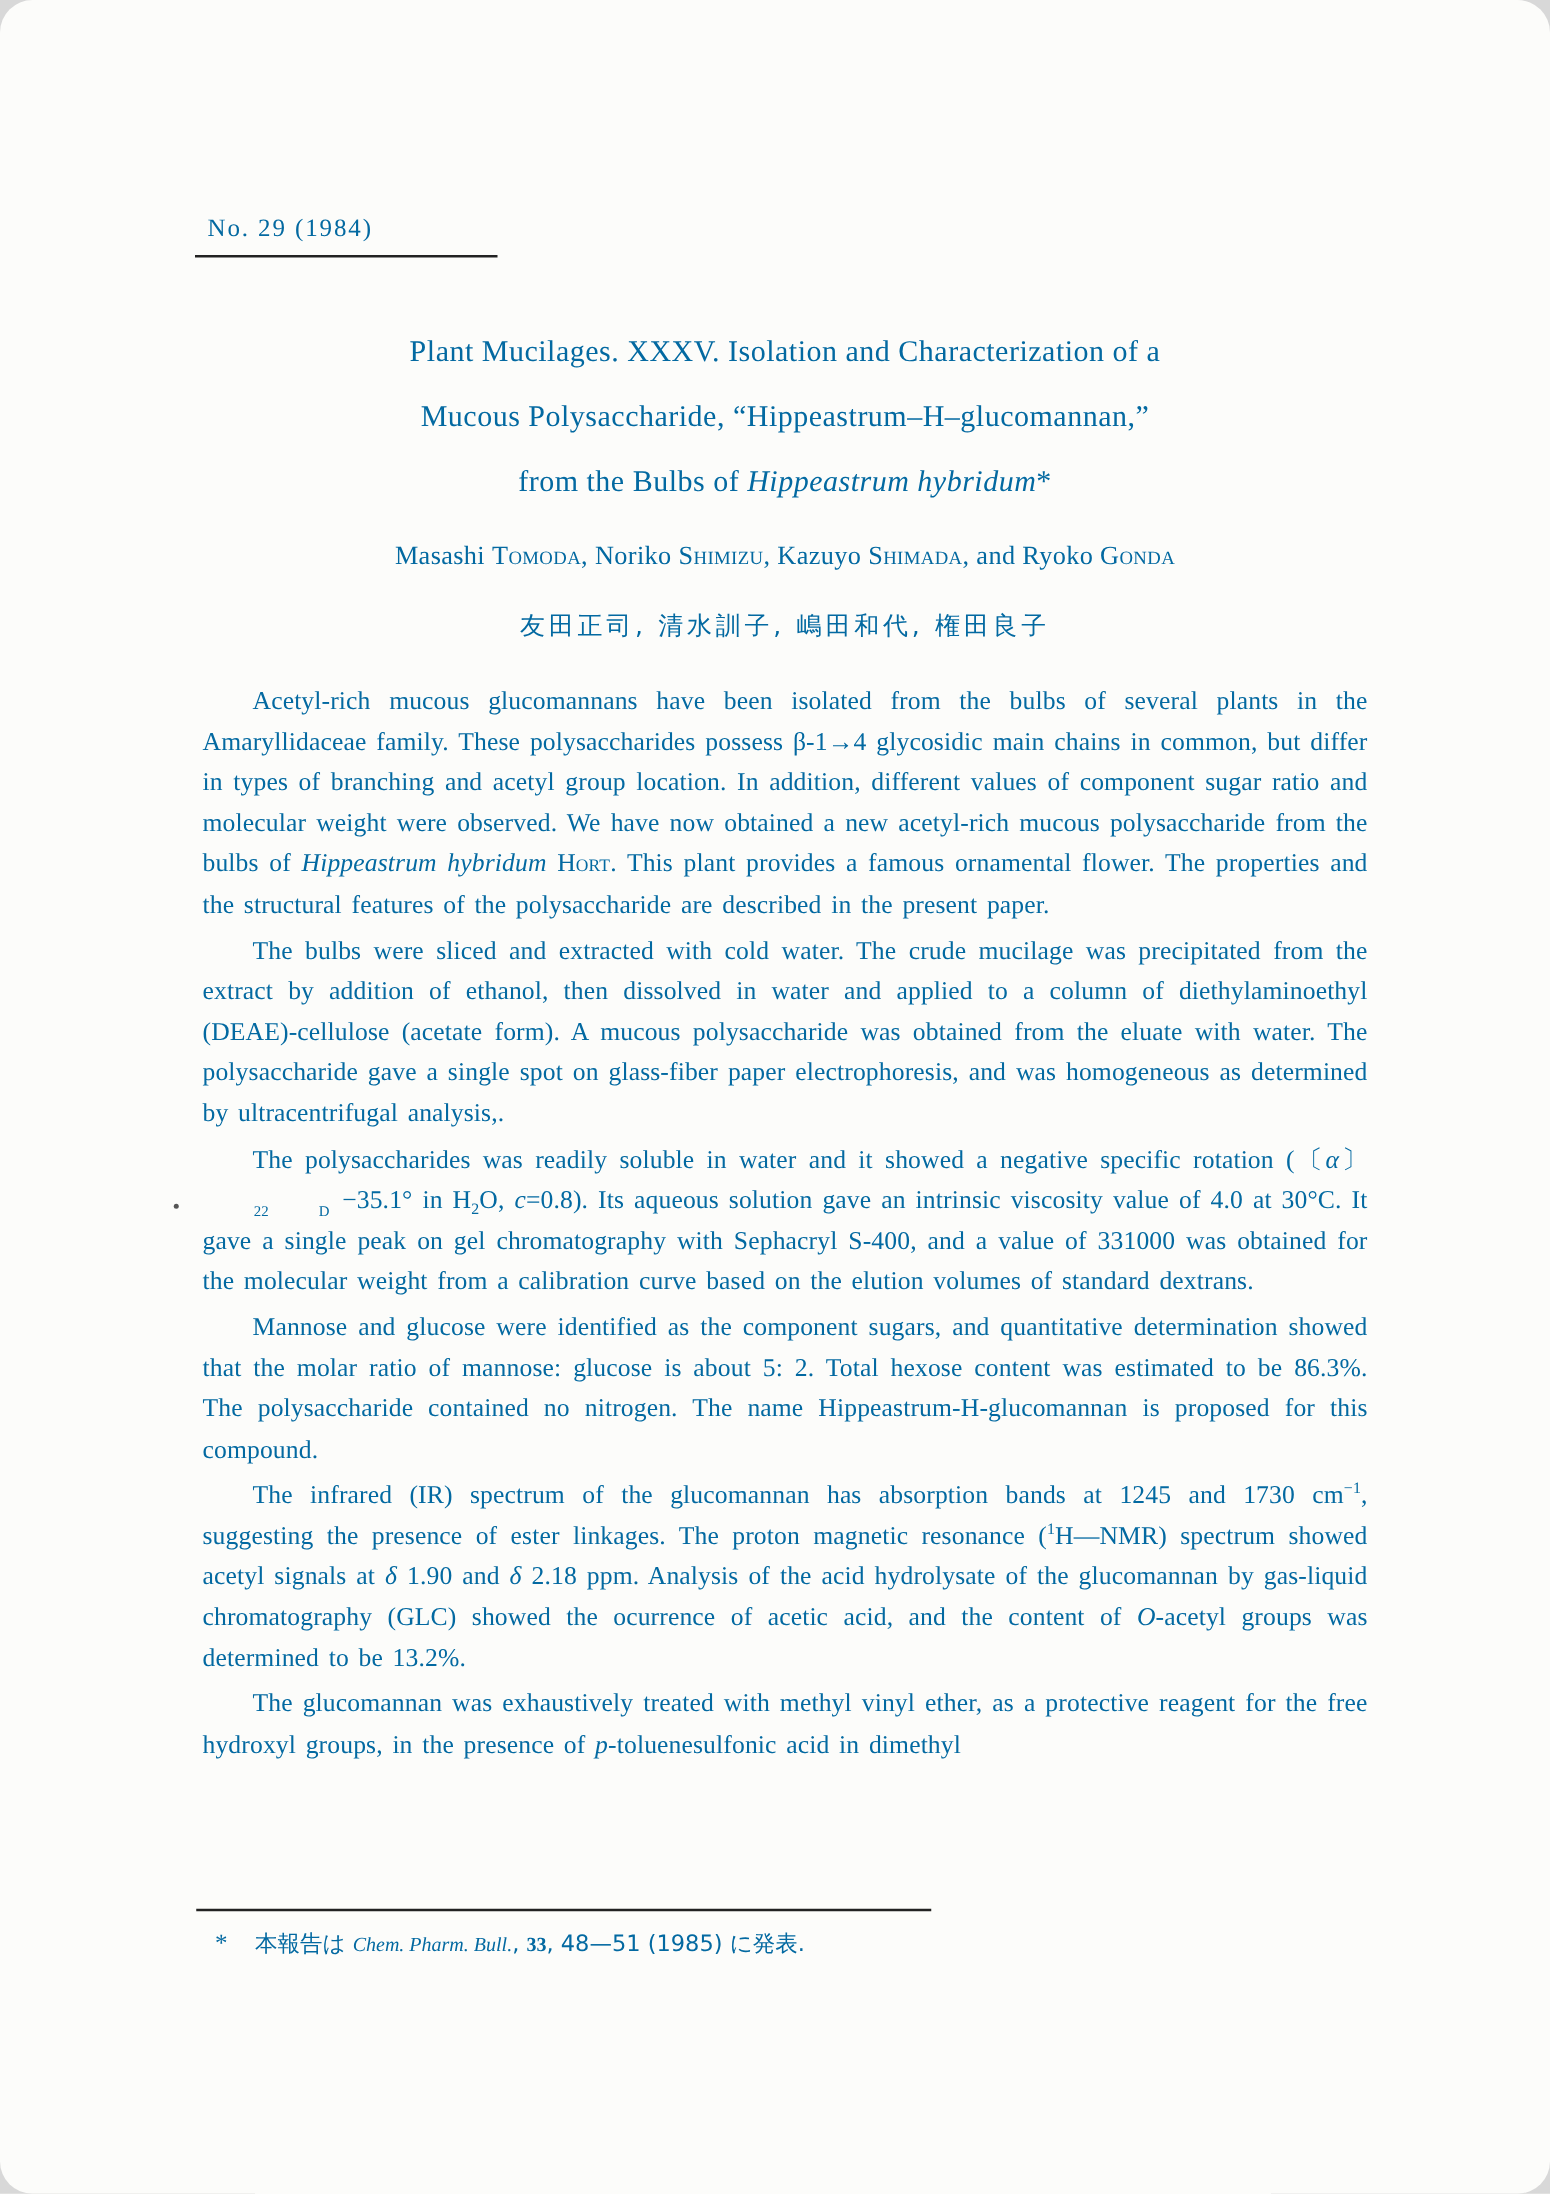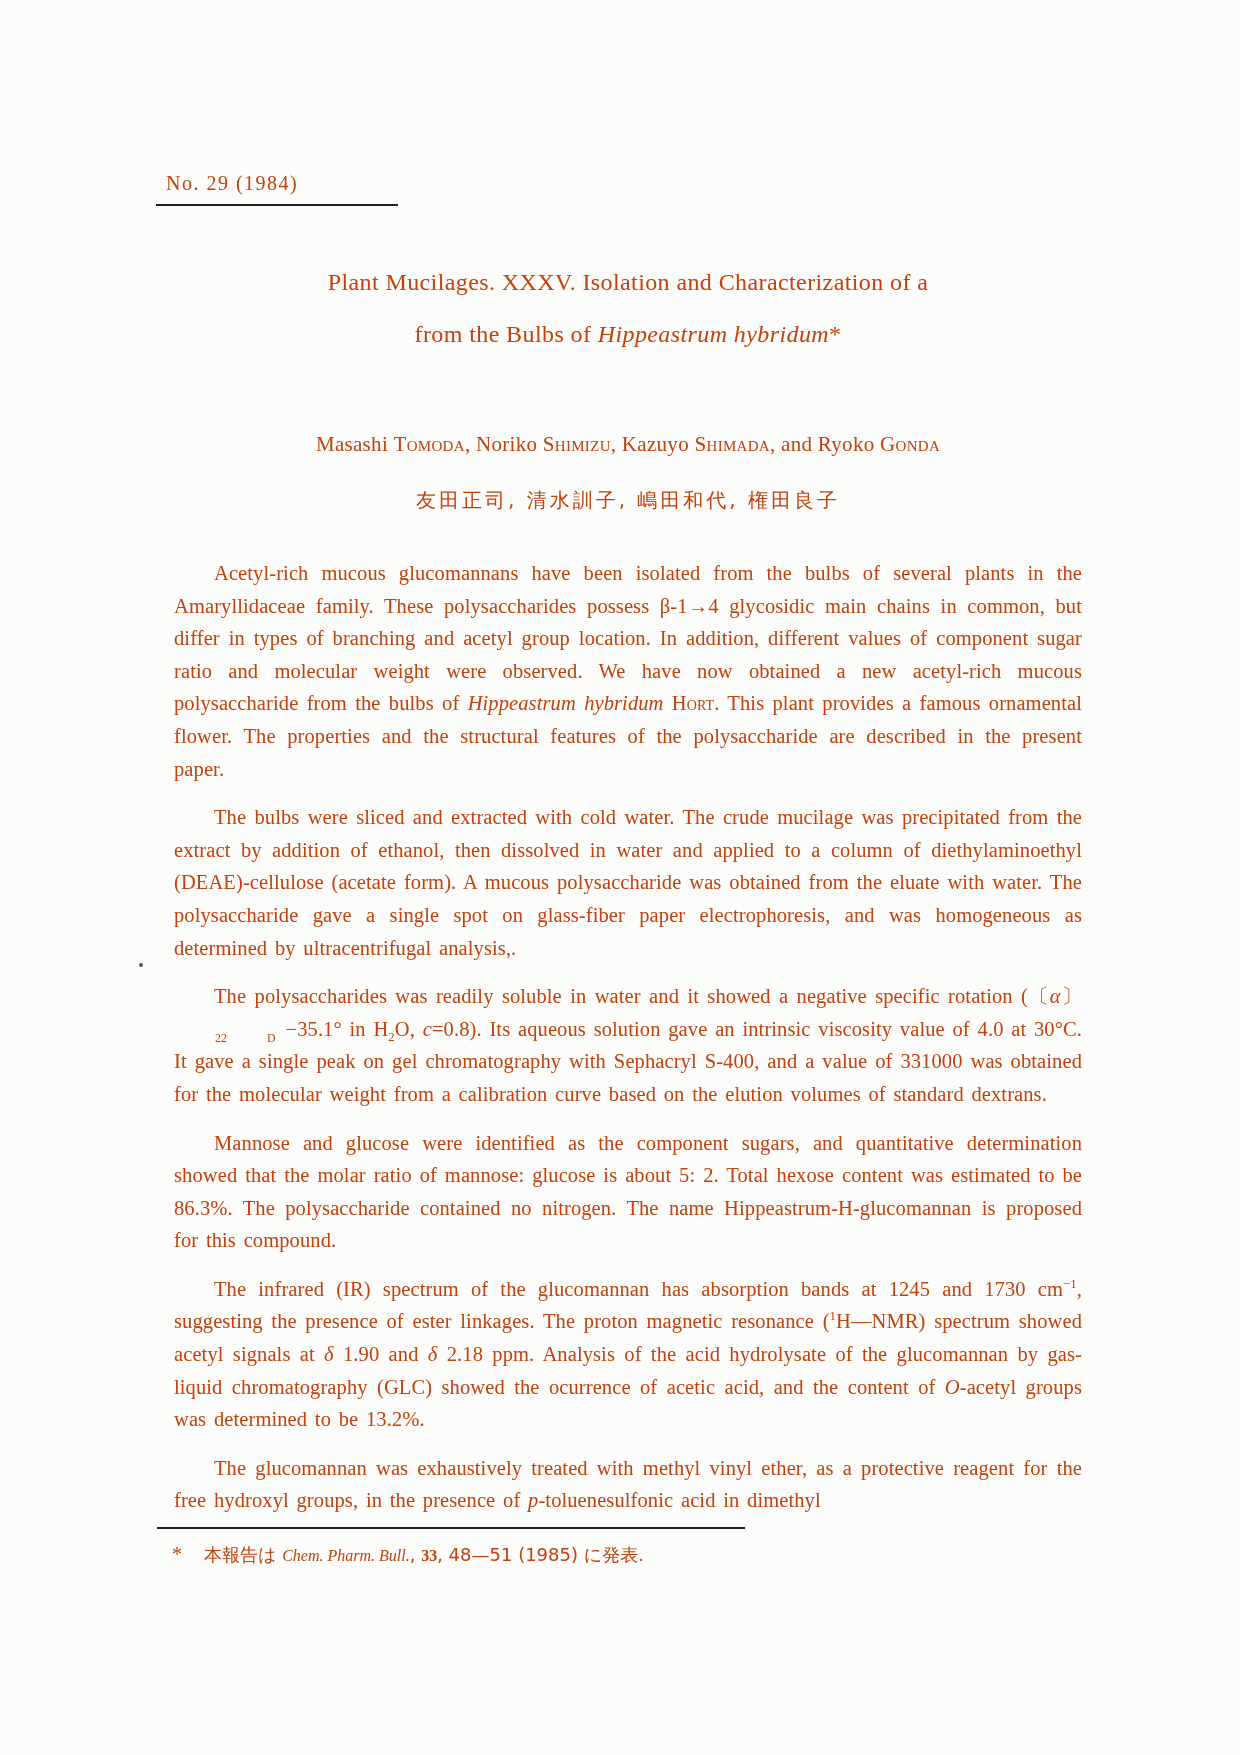--- a/index.html
+++ b/index.html
@@ -2,22 +2,23 @@
 <html><head>
 <meta charset="utf-8">
 <style>
   html,body{margin:0;padding:0;}
   body{background:#d8d8d8;font-family:"Liberation Serif","DejaVu Serif",serif;}
   .page{
     position:relative;
     width:1240px;height:1755px;
     margin:0 auto;
     background:#fcfcfa;
-    color:#c2410c;
+    color:#0369a1;
     overflow:hidden;
+    border-radius:26px;
   }
   .issue-header{
     position:absolute;left:156px;top:172px;
     font-size:20px;letter-spacing:1.5px;
     border-bottom:2px solid #222;
     padding:0 14px 9px 10px;
     min-width:218px;
   }
   .title-block{
     position:absolute;left:158px;top:256px;width:940px;
@@ -32,21 +33,21 @@
   .authors-jp{
     position:absolute;left:158px;top:487px;width:940px;
     text-align:center;font-size:20px;letter-spacing:3px;
     font-family:"DejaVu Sans","Liberation Sans",sans-serif;
   }
   .body-text{
     position:absolute;left:158px;top:541px;width:940px;
     font-size:20.5px;line-height:32.6px;
     text-align:justify;word-spacing:2.5px;letter-spacing:0.1px;
   }
-  .body-text p{margin:16px;text-indent:40px;}
+  .body-text p{margin:4px;text-indent:40px;}
   .it{font-style:italic;}
   .bd{font-weight:bold;text-align:right;}
   .sc{font-variant:small-caps;}
   sup,sub{font-size:0.62em;line-height:0;}
   .supsub{
     display:inline-flex;flex-direction:row;
     font-size:0.58em;line-height:1.05;
     vertical-align:-0.55em;margin:0 2px 0 1px;text-align:left;
   }
   .supsub span{display:block;}
@@ -72,20 +73,21 @@
 </style>
 </head>
 <body>
 
 <div class="page">
 
   <div class="issue-header">No. 29 (1984)</div>
 
   <div class="title-block">
     <div class="title-line"><span>Plant Mucilages. XXXV. Isolation and Characterization of a</span></div>
+    <div class="title-line"><span>Mucous Polysaccharide, “Hippeastrum–H–glucomannan,”</span></div>
     <div class="title-line"><span>from the Bulbs of </span><span class="it">Hippeastrum hybridum</span><span>*</span></div>
   </div>
 
   <div class="authors-en"><span>Masashi </span><span class="sc">Tomoda</span><span>, Noriko </span><span class="sc">Shimizu</span><span>, Kazuyo </span><span class="sc">Shimada</span><span>, and Ryoko </span><span class="sc">Gonda</span></div>
 
   <div class="authors-jp">友田正司, 清水訓子, 嶋田和代, 権田良子</div>
 
   <div class="body-text">
     <p><span>Acetyl-rich mucous glucomannans have been isolated from the bulbs of several plants in the Amaryllidaceae family.  These polysaccharides possess β-1→4 glycosidic main chains in common, but differ in types of branching and acetyl group location.  In addition, different values of component sugar ratio and molecular weight were observed.  We have now obtained a new acetyl-rich mucous polysaccharide from the bulbs of </span><span class="it">Hippeastrum hybridum</span><span> </span><span class="sc">Hort</span><span>.  This plant provides a famous ornamental flower.  The properties and the structural features of the polysaccharide are described in the present paper.</span></p>
     <p><span>The bulbs were sliced and extracted with cold water.  The crude mucilage was precipitated from the extract by addition of ethanol, then dissolved in water and applied to a column of diethylaminoethyl (DEAE)-cellulose (acetate form).  A mucous polysaccharide was obtained from the eluate with water.  The polysaccharide gave a single spot on glass-fiber paper electrophoresis, and was homogeneous as determined by ultracentrifugal analysis,.</span></p>

